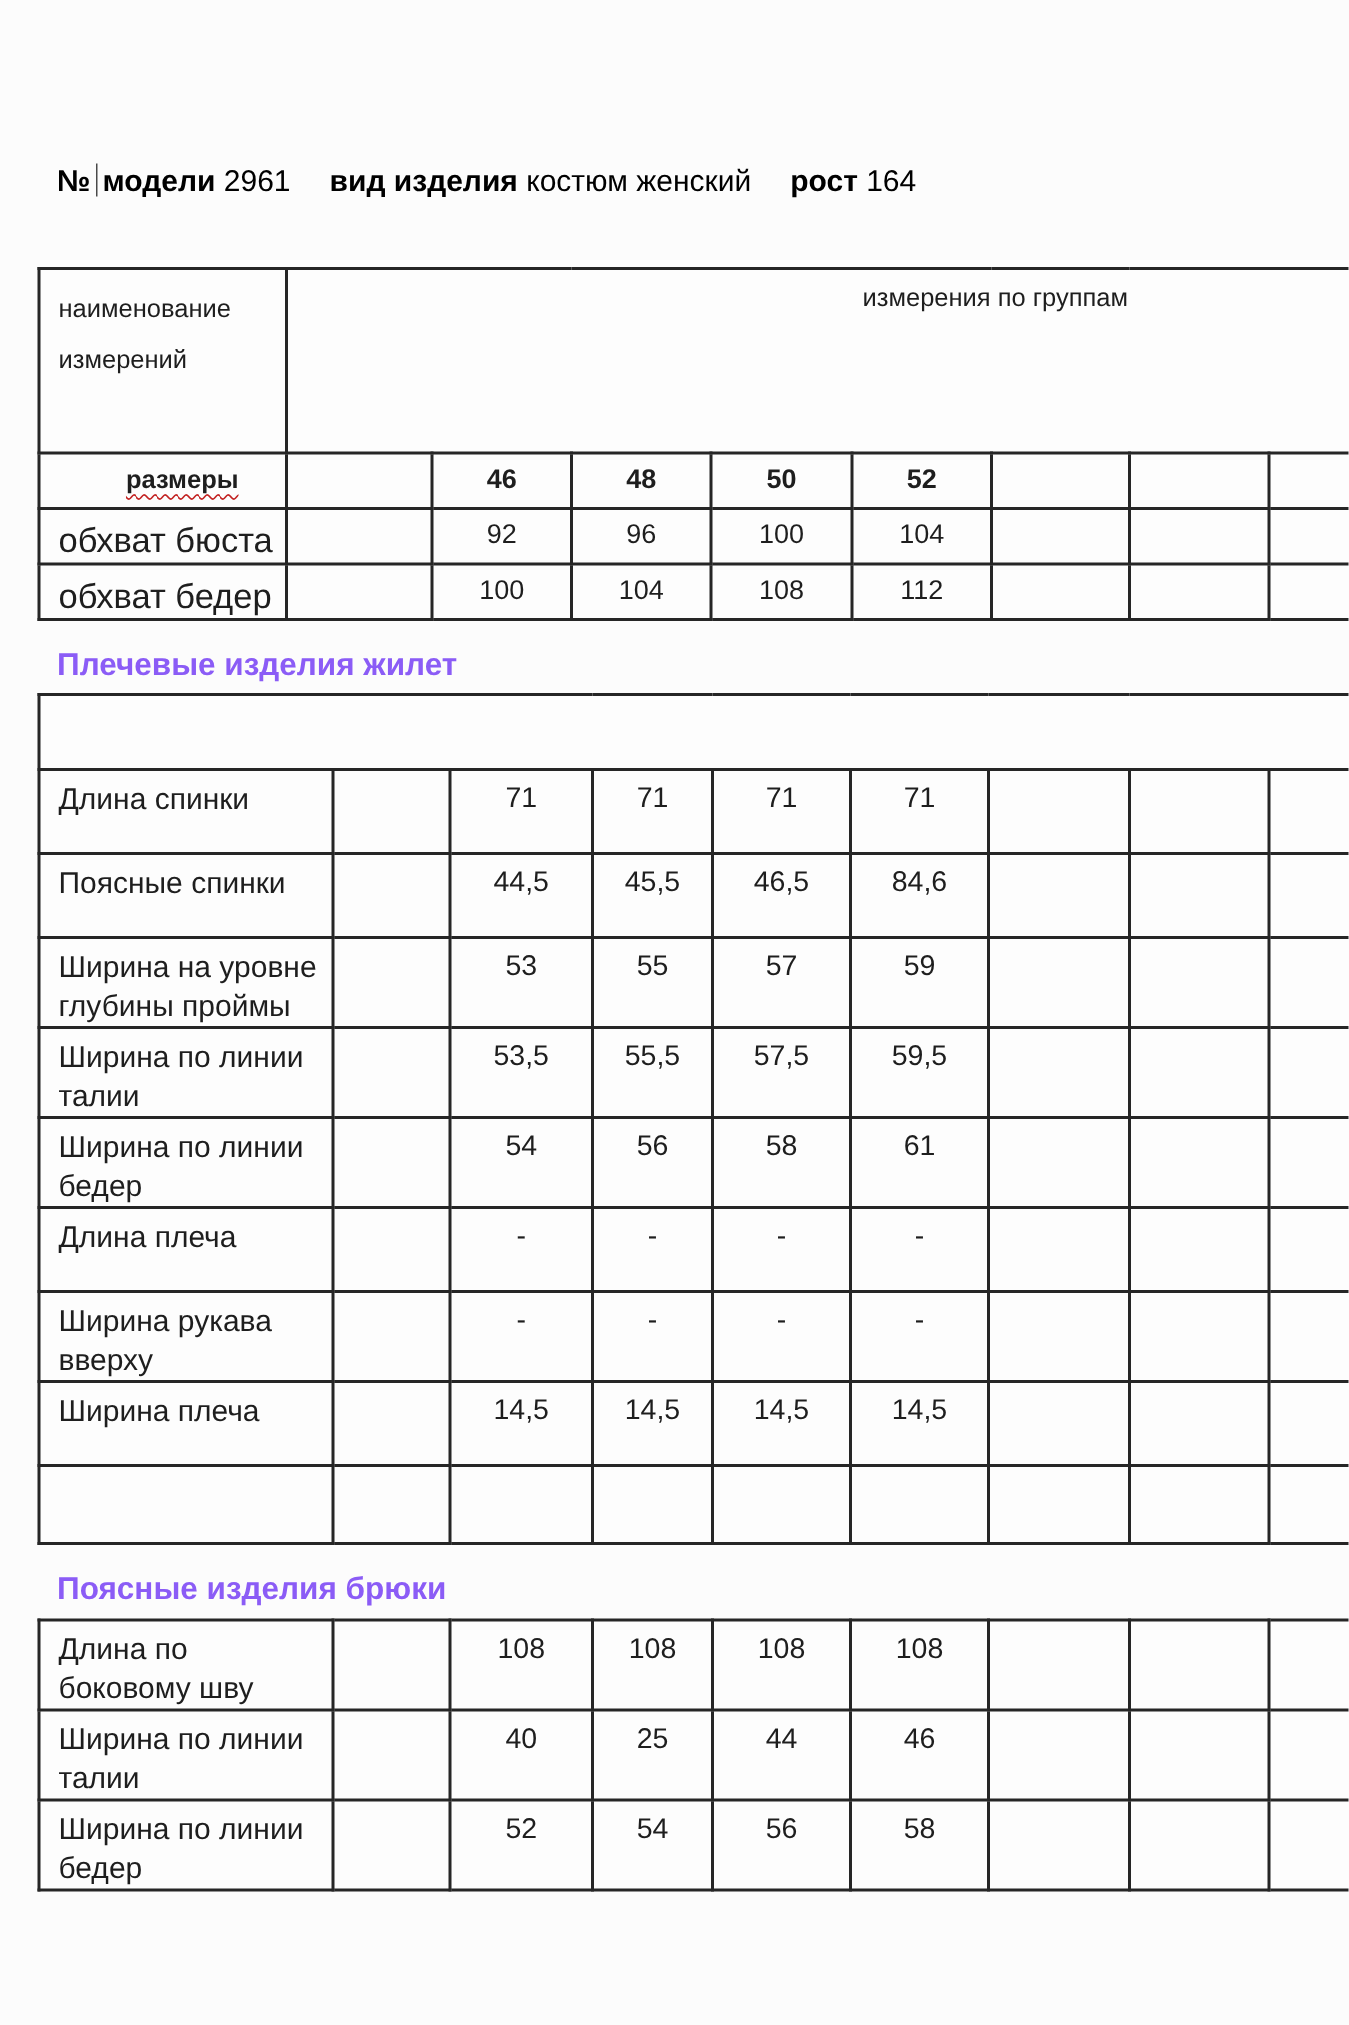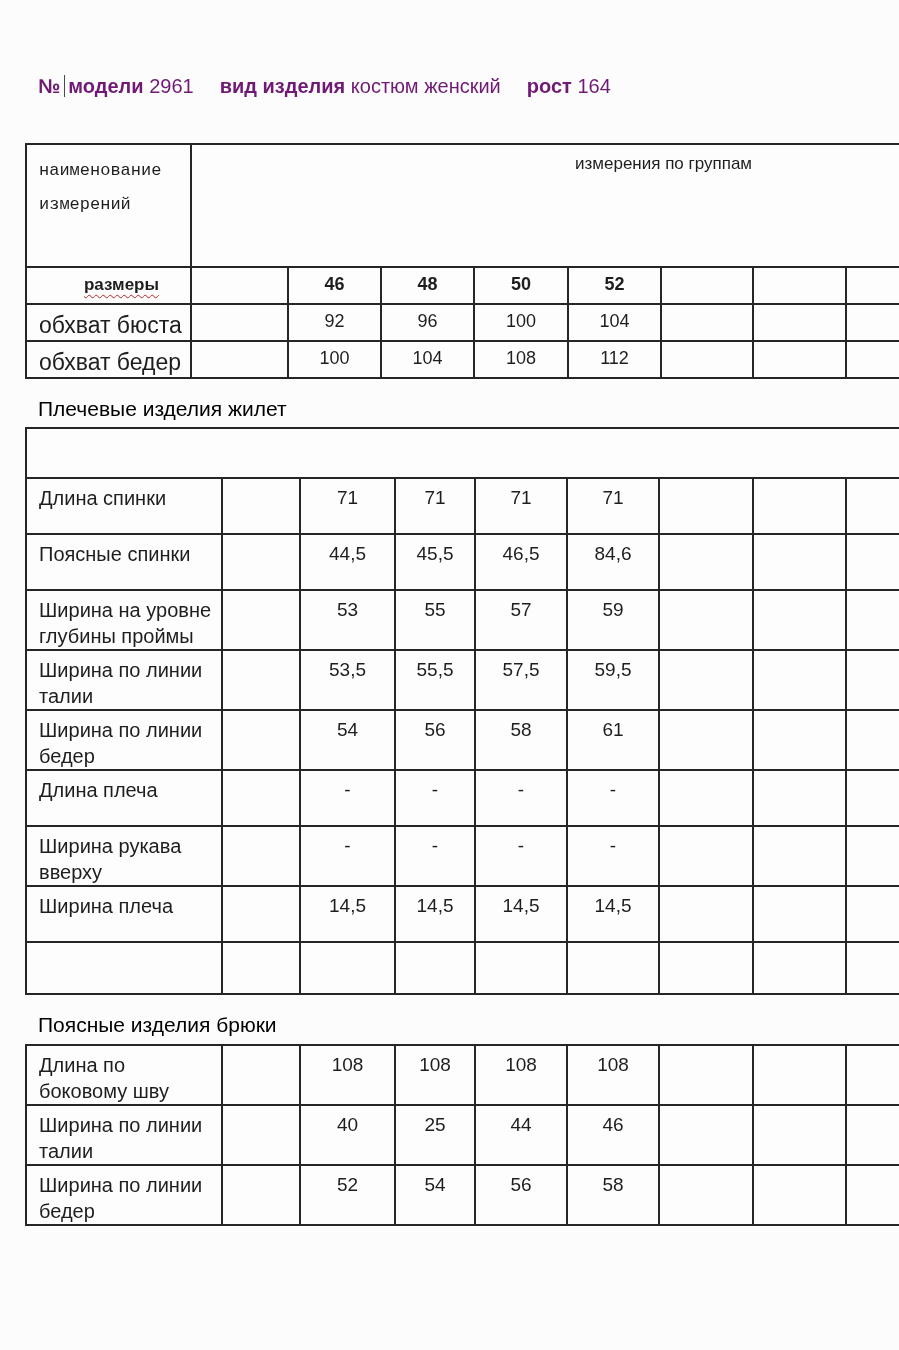--- a/index.html
+++ b/index.html
@@ -10,25 +10,25 @@
     width: 899px;
     height: 1350px;
     overflow: hidden;
     background: #fcfcfc;
     color: #1e1e1e;
     font-family: "Liberation Sans", "DejaVu Sans", sans-serif;
     position: relative;
   }
   
   .doc-title {
-    margin: 72px 0 0 38px;
+    margin: 107px 0 0 38px;
     font-size: 20px;
     line-height: 28px;
     white-space: nowrap;
-    color: #701a75;
+    color: #000000;
   }
   .doc-title .b { font-weight: 700; }
   .doc-title .grp { margin-right: 26px; }
   .caret {
     display: inline-block;
     width: 1px;
     height: 22px;
     background: #4a4a4a;
     vertical-align: -4px;
     margin: 0 3px 0 4px;
@@ -41,40 +41,40 @@
     background: #fdfdfd;
   }
   td {
     border: 2px solid #262626;
     padding: 0;
     vertical-align: top;
     overflow: hidden;
   }
   
   .t1 { width: 910px; }
-  .t1 .hdr-name { padding: 9px 10px 0 12px; font-size: 17px; line-height: 34px; font-family: Liberation Mono, monospace; }
+  .t1 .hdr-name { padding: 9px 10px 0 12px; font-size: 17px; line-height: 34px; }
   .t1 .hdr-group { font-size: 17px; text-align: center; padding: 9px 0 0 200px; }
   .t1 .lbl { font-size: 23px; padding: 7px 0 0 12px; margin-top: 24px; }
   .t1 .val { font-size: 18px; text-align: center; padding-top: 6px; }
   .t1 .szlbl { font-size: 17px; font-weight: 700; text-align: center; padding-top: 7px; }
   .t1 .sz { font-weight: 700; }
   .squiggle {
     text-decoration: underline wavy #c22121 1px;
     text-underline-offset: 4px;
     margin-left: 26px;
   }
   .h123 { height: 123px; }
   .h37  { height: 37px; }
   
   .section-heading {
     margin: 16px 0 0 38px;
     font-size: 21px;
-    font-weight: 400;
+    font-weight: 700;
     line-height: 28px;
-    color: #000000;
+    color: #8b5cf6;
   }
   
   .t2 { width: 910px; margin-top: 4px; }
   .t3 { width: 910px; margin-top: 5px; }
   .t2 .lbl, .t3 .lbl { font-size: 20px; line-height: 26px; padding: 6px 8px 0 12px; }
   .t2 .val, .t3 .val { font-size: 19px; text-align: center; padding-top: 8px; }
   .h50 { height: 50px; }
   .h56 { height: 56px; }
   .h52 { height: 52px; }
   .h55 { height: 55px; }

